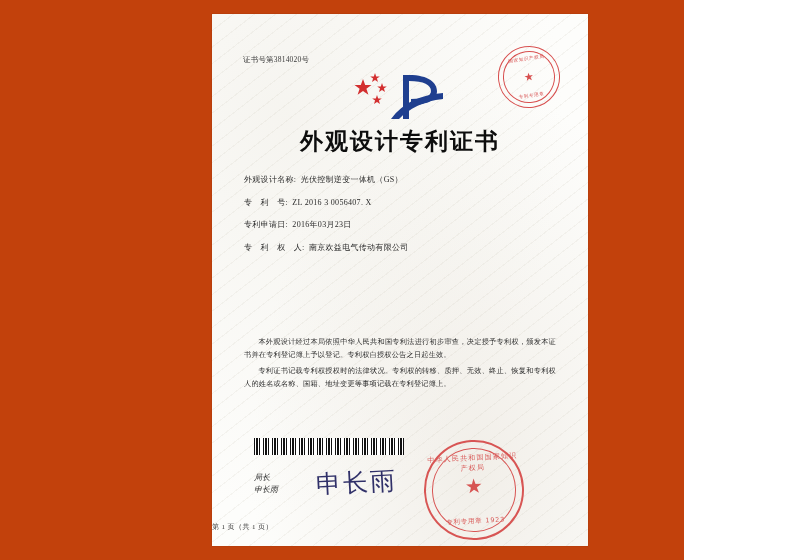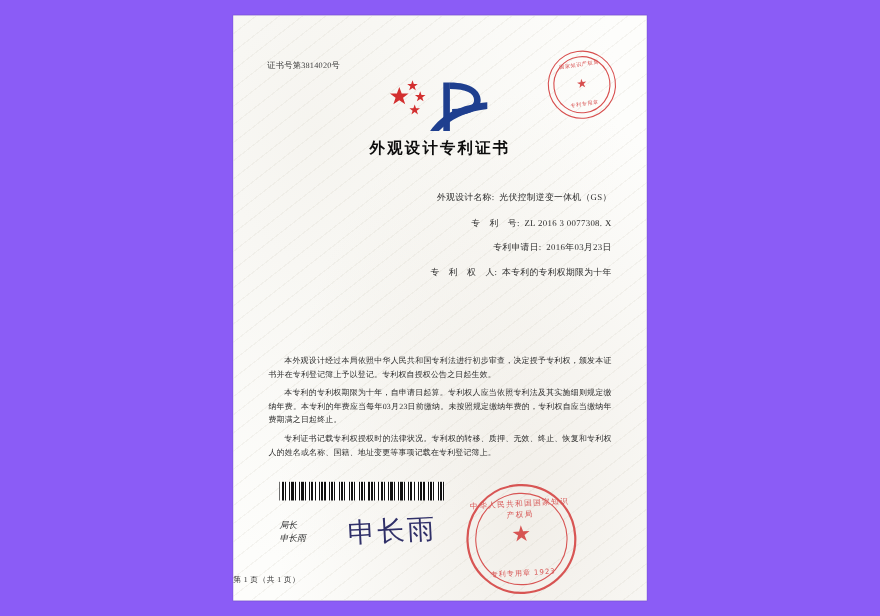--- a/index.html
+++ b/index.html
@@ -8,23 +8,23 @@
   }
   body {
     width: 800px;
     height: 560px;
     background: #ffffff;
     font-family: "Liberation Serif", serif;
     overflow: hidden;
   }
   .page {
     position: relative;
-    width: 800px;
+    width: 684px;
     height: 560px;
-    background: #8b5cf6;
+    background: #c2410c;
   }
   
   .sheet {
     position: absolute;
     left: 212px;
     top: 14px;
     width: 376px;
     height: 532px;
     background: #fdfdfb;
     box-shadow: 0 0 1px rgba(0,0,0,0.25);
@@ -110,47 +110,46 @@
     top: 55px;
     height: 56px;
   }
   .logo svg { display:block; margin: 0 auto; }
 
   .doc-title {
     position: absolute;
     left: 0; right: 0;
     top: 112px;
     text-align: center;
-    font-size: 14px;
+    font-size: 23px;
     font-weight: bold;
     letter-spacing: 2px;
     color: #0d0d0d;
     font-family: "DejaVu Sans", sans-serif;
   }
 
   .fields {
     position: absolute;
     left: 32px;
     top: 160px;
     width: 312px;
   }
   .field {
     font-size: 8px;
     color: #2b2b2b;
     margin-bottom: 11.5px;
     white-space: nowrap;
     letter-spacing: 0.3px;
-    text-align: right;
   }
   .field .k { margin-right: 2px; }
 
   .body-text {
     position: absolute;
     left: 32px;
-    top: 308px;
+    top: 322px;
     width: 312px;
     font-size: 7.2px;
     line-height: 1.75;
     color: #2d2d2d;
     text-align: justify;
     letter-spacing: 0.2px;
   }
   .body-text p { margin: 0 0 4px 0; text-indent: 2em; }
 
   
@@ -282,35 +281,34 @@
 
     <div class="doc-title">外观设计专利证书</div>
 
     <div class="fields">
       <div class="field">
         <span class="k">外观设计名称:</span>
         <span class="v">光伏控制逆变一体机（GS）</span>
       </div>
       <div class="field">
         <span class="k">专　利　号:</span>
-        <span class="v">ZL 2016 3 0077308. X</span>
+        <span class="v">ZL 2016 3 0056407. X</span>
       </div>
       <div class="field">
         <span class="k">专利申请日:</span>
         <span class="v">2016年03月23日</span>
       </div>
       <div class="field">
         <span class="k">专　利　权　人:</span>
-        <span class="v">本专利的专利权期限为十年</span>
+        <span class="v">南京欢益电气传动有限公司</span>
       </div>
     </div>
 
     <div class="body-text">
       <p>本外观设计经过本局依照中华人民共和国专利法进行初步审查，决定授予专利权，颁发本证书并在专利登记簿上予以登记。专利权自授权公告之日起生效。</p>
-      <p>本专利的专利权期限为十年，自申请日起算。专利权人应当依照专利法及其实施细则规定缴纳年费。本专利的年费应当每年03月23日前缴纳。未按照规定缴纳年费的，专利权自应当缴纳年费期满之日起终止。</p>
       <p>专利证书记载专利权授权时的法律状况。专利权的转移、质押、无效、终止、恢复和专利权人的姓名或名称、国籍、地址变更等事项记载在专利登记簿上。</p>
     </div>
 
     <div class="barcode"></div>
 
     <div class="signer">
       <div>局长</div>
       <div>申长雨</div>
     </div>
 

